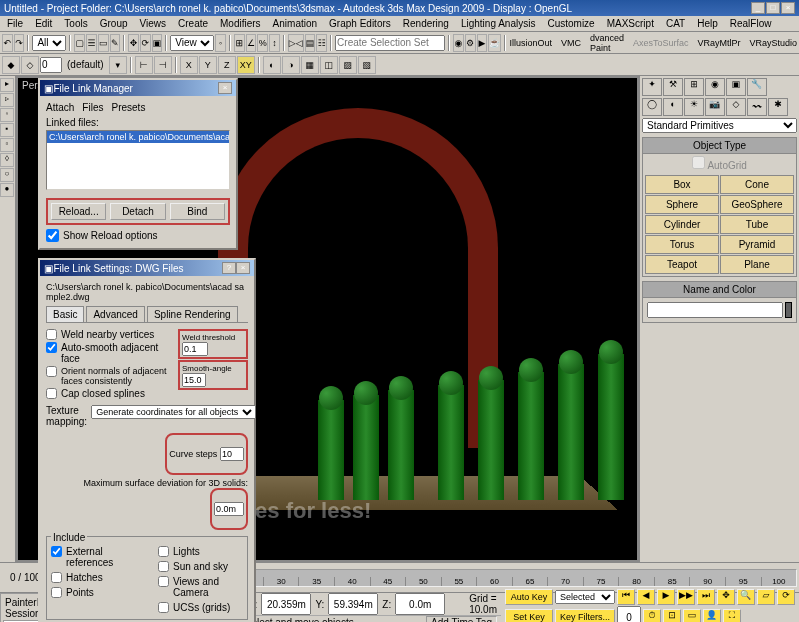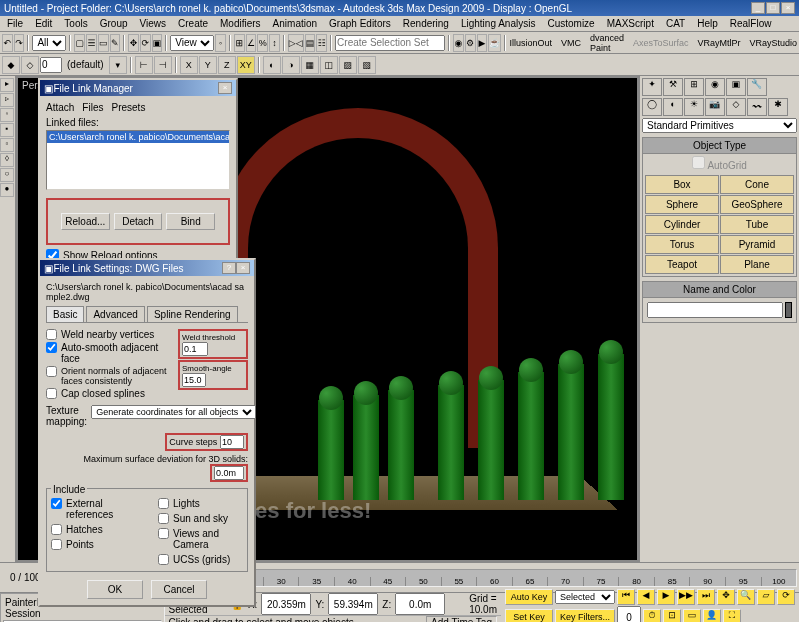--- a/index.html
+++ b/index.html
@@ -48,42 +48,42 @@
 .dialog-title-text { flex: 1; font-size: 10px; }
 .dialog-close { width: 14px; height: 12px; background: #d4d0c8; border: 1px solid #888; font-size: 8px; text-align: center; cursor: pointer; }
 .dialog-body { padding: 6px; }
 
 .flm { top: 78px; left: 38px; width: 200px; }
 .flm-tabs { display: flex; gap: 8px; margin-bottom: 4px; font-size: 10px; }
 .flm-tab { cursor: pointer; }
 .flm-list-label { margin-bottom: 2px; }
 .flm-list { height: 60px; background: #fff; border: 1px inset #d4d0c8; overflow: hidden; }
 .flm-list-item { background: #316ac5; color: #fff; padding: 1px 2px; font-size: 9px; white-space: nowrap; }
-.flm-buttons { display: flex; gap: 4px; margin-top: 8px; border: 2px solid #c04040; padding: 13px; }
+.flm-buttons { display: flex; gap: 4px; margin-top: 8px; border: 2px solid #c04040; padding: 3px; }
 .flm-buttons.redbox { }
 .flm-btn { flex: 1; padding: 2px; background: #d4d0c8; border: 1px outset; cursor: pointer; font-size: 10px; }
 .flm-check { margin-top: 4px; display: flex; align-items: center; gap: 4px; }
 
 .fls { top: 258px; left: 38px; width: 218px; }
 .fls-path { font-size: 9px; margin-bottom: 4px; word-break: break-all; }
 .fls-tabs { display: flex; gap: 2px; border-bottom: 1px solid #888; margin-bottom: 6px; }
 .fls-tab { padding: 2px 6px; border: 1px solid #888; border-bottom: none; background: #d4d0c8; cursor: pointer; font-size: 10px; }
 .fls-tab.active { background: #e4e4e4; }
 .fls-row { display: flex; align-items: flex-start; gap: 4px; margin-bottom: 2px; font-size: 10px; }
 .fls-row input[type=checkbox] { width: 11px; height: 11px; }
 .fls-redbox { border: 2px solid #c04040; padding: 1px 2px; font-size: 9px; }
 .fls-tex { margin-top: 4px; display: flex; align-items: flex-start; gap: 4px; }
 .fls-tex select { flex: 1; font-size: 9px; }
 .fls-group { border: 1px solid #888; padding: 4px; margin-top: 6px; }
 .fls-group-label { position: relative; top: -9px; background: #d4d0c8; padding: 0 2px; display: inline-block; }
 .fls-cols { display: flex; gap: 20px; }
 .fls-col { display: flex; flex-direction: column; gap: 2px; }
 .fls-buttons { display: flex; justify-content: center; gap: 8px; margin-top: 8px; }
 .fls-btn { width: 56px; padding: 3px; background: #d4d0c8; border: 1px outset; cursor: pointer; }
-.redcircle { border: 2px solid #c04040; border-radius: 0; padding: 0 2px; display: inline-block; }
+.redcircle { border: 2px solid #c04040; border-radius: 8px; padding: 12px 2px; display: inline-block; }
 
 
 .timeline-area { height: 30px; background: #d4d0c8; display: flex; align-items: center; padding: 2px; border-top: 1px solid #888; }
 .frame-display { font-size: 10px; padding: 0 8px; }
 .timeline-ruler { flex: 1; height: 18px; background: #b8b8b8; border: 1px inset; position: relative; display: flex; align-items: flex-end; }
 .tick { flex: 1; text-align: center; font-size: 8px; border-left: 1px solid #888; }
 .timeline-slider { position: absolute; top: 0; left: 0; width: 30px; height: 14px; background: #d4d0c8; border: 1px outset; cursor: pointer; }
 
 
 .status-area { display: flex; height: 32px; background: #d4d0c8; border-top: 1px solid #888; }

